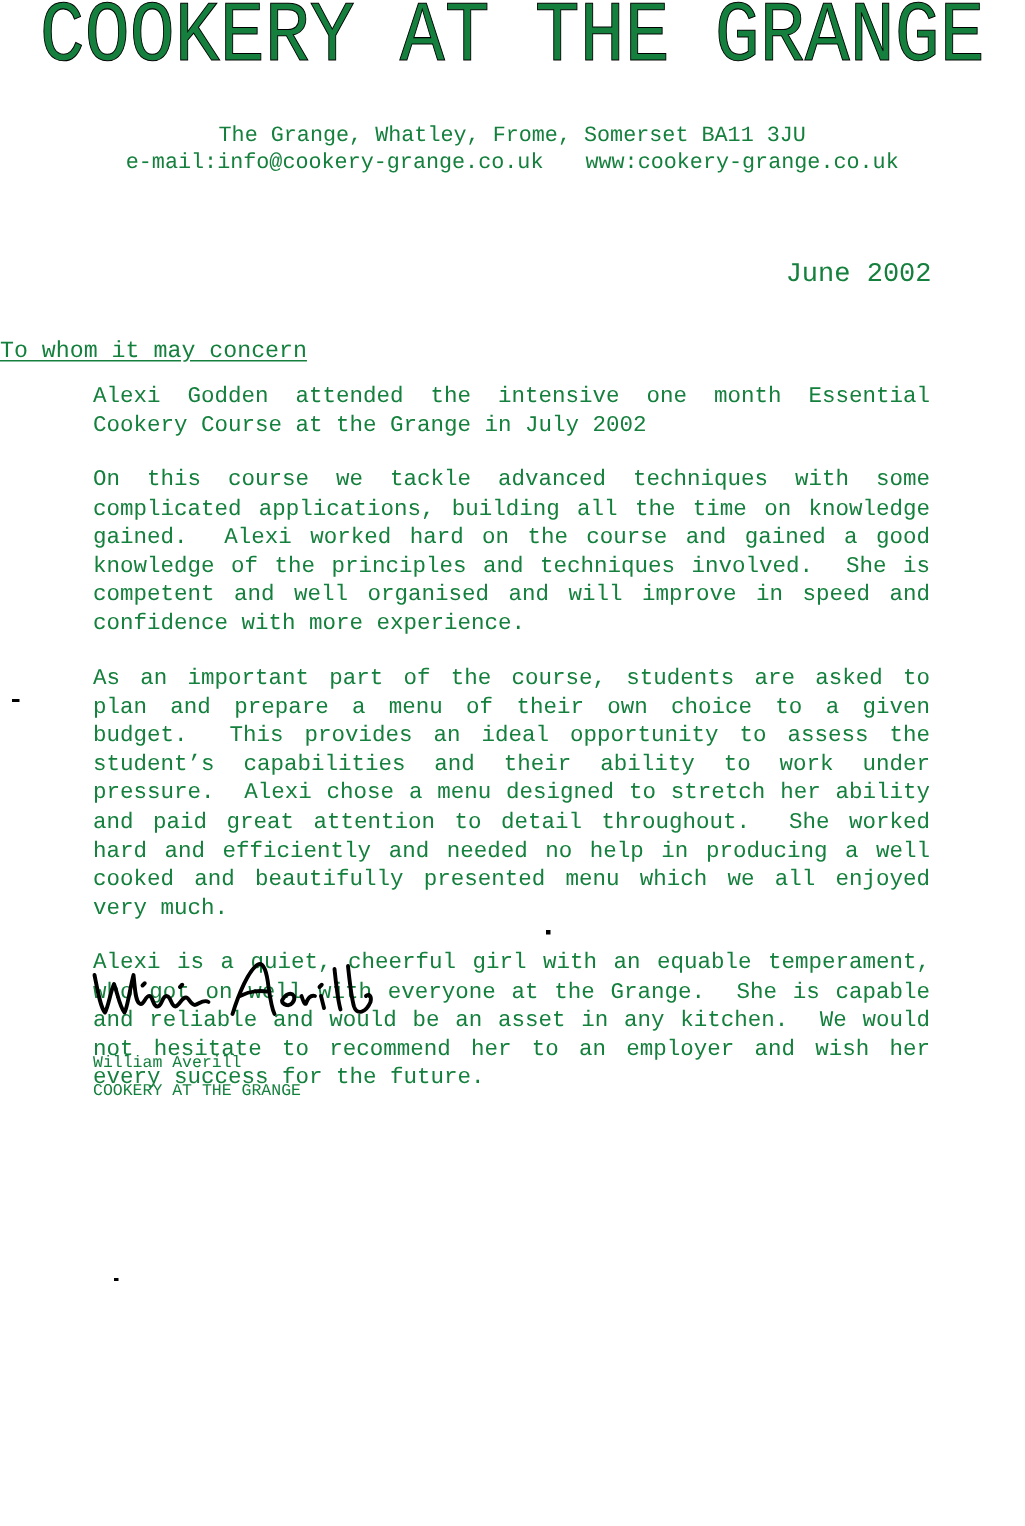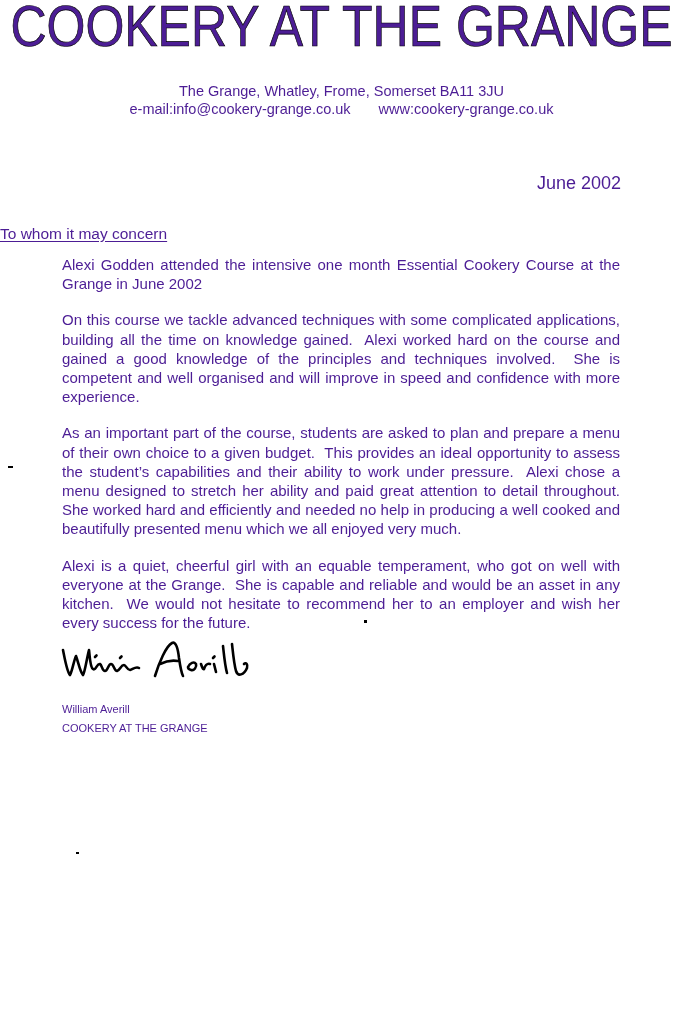--- a/index.html
+++ b/index.html
@@ -2,22 +2,22 @@
 <html><head>
 <meta charset="utf-8">
 <style>
   * { box-sizing: border-box; }
   html, body { margin: 0; padding: 0; background: #ffffff; }
   .page {
     position: relative;
     width: 683px;
     height: 1017px;
     background: #ffffff;
-    color: #4c1d95;
-    font-family: Liberation Sans, sans-serif;
+    color: #15803d;
+    font-family: Liberation Mono, monospace;
     overflow: hidden;
   }
 
   
   .letterhead-title {
     position: absolute;
     top: 1px;
     left: 0;
     width: 100%;
     margin: 0;
@@ -129,21 +129,21 @@
     <div>
       <span class="email-part">e-mail:info@cookery-grange.co.uk</span><span>www:cookery-grange.co.uk</span>
     </div>
   </div>
 
   <div class="date-line">June 2002</div>
 
   <div class="salutation">To whom it may concern</div>
 
   <div class="letter-body">
-    <p>Alexi Godden attended the intensive one month Essential Cookery Course at the Grange in June 2002</p>
+    <p>Alexi Godden attended the intensive one month Essential Cookery Course at the Grange in July 2002</p>
     <p>On this course we tackle advanced techniques with some complicated applications, building all the time on knowledge gained.  Alexi worked hard on the course and gained a good knowledge of the principles and techniques involved.  She is competent and well organised and will improve in speed and confidence with more experience.</p>
     <p>As an important part of the course, students are asked to plan and prepare a menu of their own choice to a given budget.  This provides an ideal opportunity to assess the student’s capabilities and their ability to work under pressure.  Alexi chose a menu designed to stretch her ability and paid great attention to detail throughout.  She worked hard and efficiently and needed no help in producing a well cooked and beautifully presented menu which we all enjoyed very much.</p>
     <p>Alexi is a quiet, cheerful girl with an equable temperament, who got on well with everyone at the Grange.  She is capable and reliable and would be an asset in any kitchen.  We would not hesitate to recommend her to an employer and wish her every success for the future.</p>
   </div>
 
   <svg class="signature-svg" width="200" height="58" viewBox="0 0 200 58" aria-hidden="true">
 
     <path d="M5,17 C7,27 9,39 12,42 C14,39 16,27 18,23 C20,28 22,39 25,42 C27,39 29,24 31,17 C32,25 32,34 35,36 C38,38 39,30 42,31 C44,32 44,38 47,38 C50,38 50,31 53,31 C56,31 56,38 59,38 C62,37 63,32 66,32 C68,32 69,37 72,37 C75,36 78,33 81,35"></path>
     <path d="M37,24 L38.5,22.5"></path>
     <path d="M62,25 L63.5,23.5"></path>

